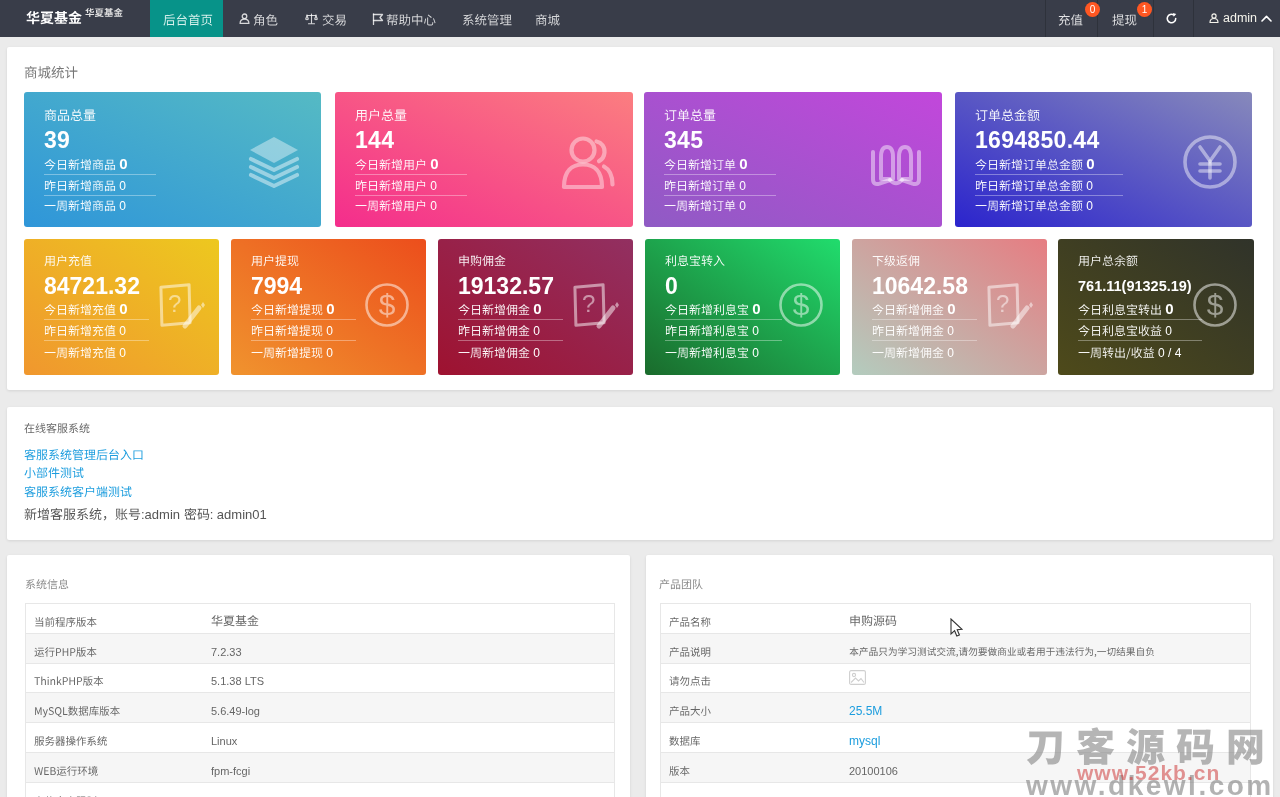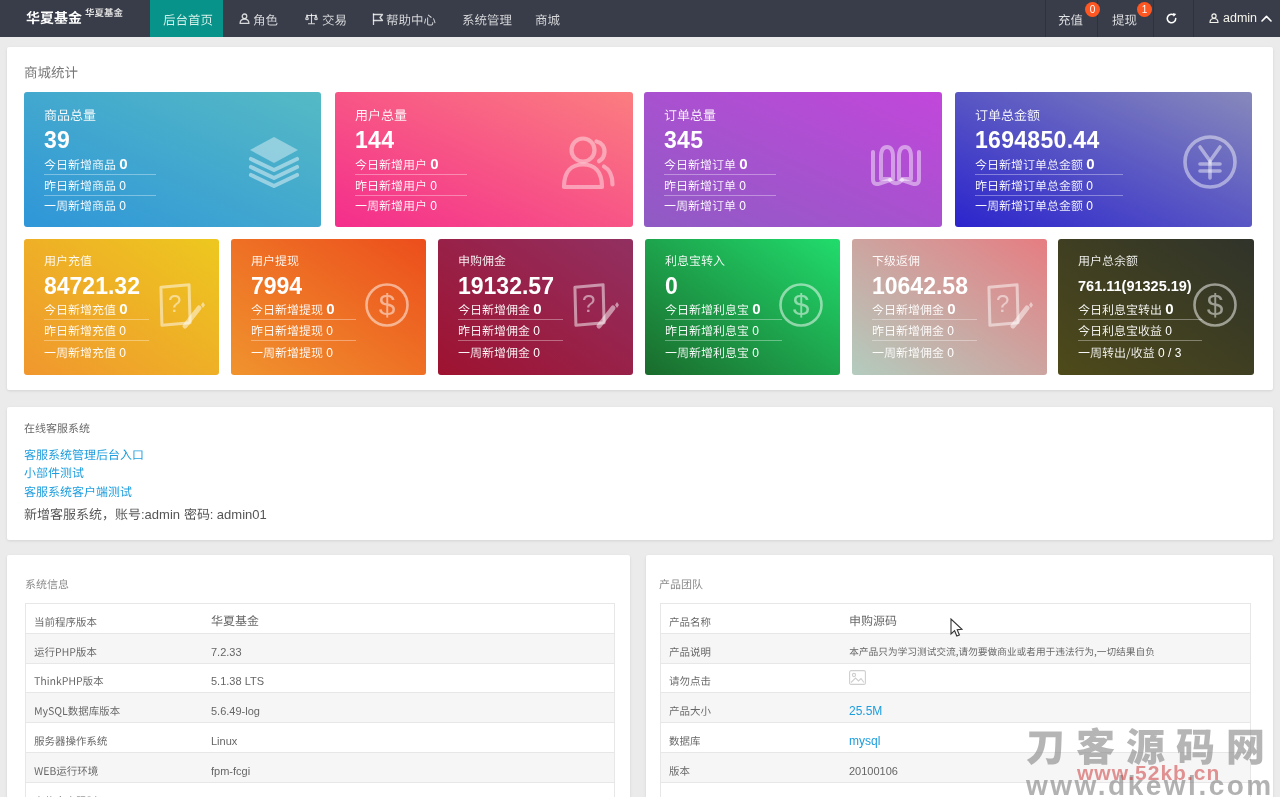--- a/index.html
+++ b/index.html
@@ -630,21 +630,21 @@
 <div class="bl" style="left:1078.0px;top:346.8px;font-size:12px"><svg class="ck" width="76.70" height="10.20" viewBox="0 0 6392.0 850">
       <g fill="rgba(255,255,255,.95)" transform="translate(0,850) scale(1,-1)">
         <use href="#g35" x="0"></use>
         <use href="#g36" x="1000"></use>
         <use href="#g49" x="2000"></use>
         <use href="#g55" x="3000"></use>
         <use href="#g58" x="4000"></use>
         <use href="#g56" x="4392"></use>
         <use href="#g57" x="5392"></use>
       </g>
-    </svg> <span style="color:#fff">0 / 3</span></div>
+    </svg> <span style="color:#fff">0 / 4</span></div>
 <div class="sep" style="left:1078px;top:319px;width:124px"></div>
 <div class="sep" style="left:1078px;top:340px;width:124px"></div>
 <div class="abs" style="left:1192px;top:282px"><svg width="46" height="46" viewBox="0 0 46 46">
       <circle cx="23" cy="23" r="20.5" fill="none" stroke="rgba(255,255,255,0.50)" stroke-width="2.6"></circle>
       <text x="23" y="33" text-anchor="middle" font-size="30" font-family="Liberation Sans" fill="rgba(255,255,255,0.50)">$</text>
     </svg></div>
 <div class="panel" style="left:7px;top:407px;width:1266px;height:133px"></div>
 <div class="bl" style="left:24.0px;top:422.6px;"><svg class="ck" width="66.00" height="9.35" viewBox="0 0 6000.0 850">
       <g fill="#666666" transform="translate(0,850) scale(1,-1)">
         <use href="#g59" x="0"></use>

